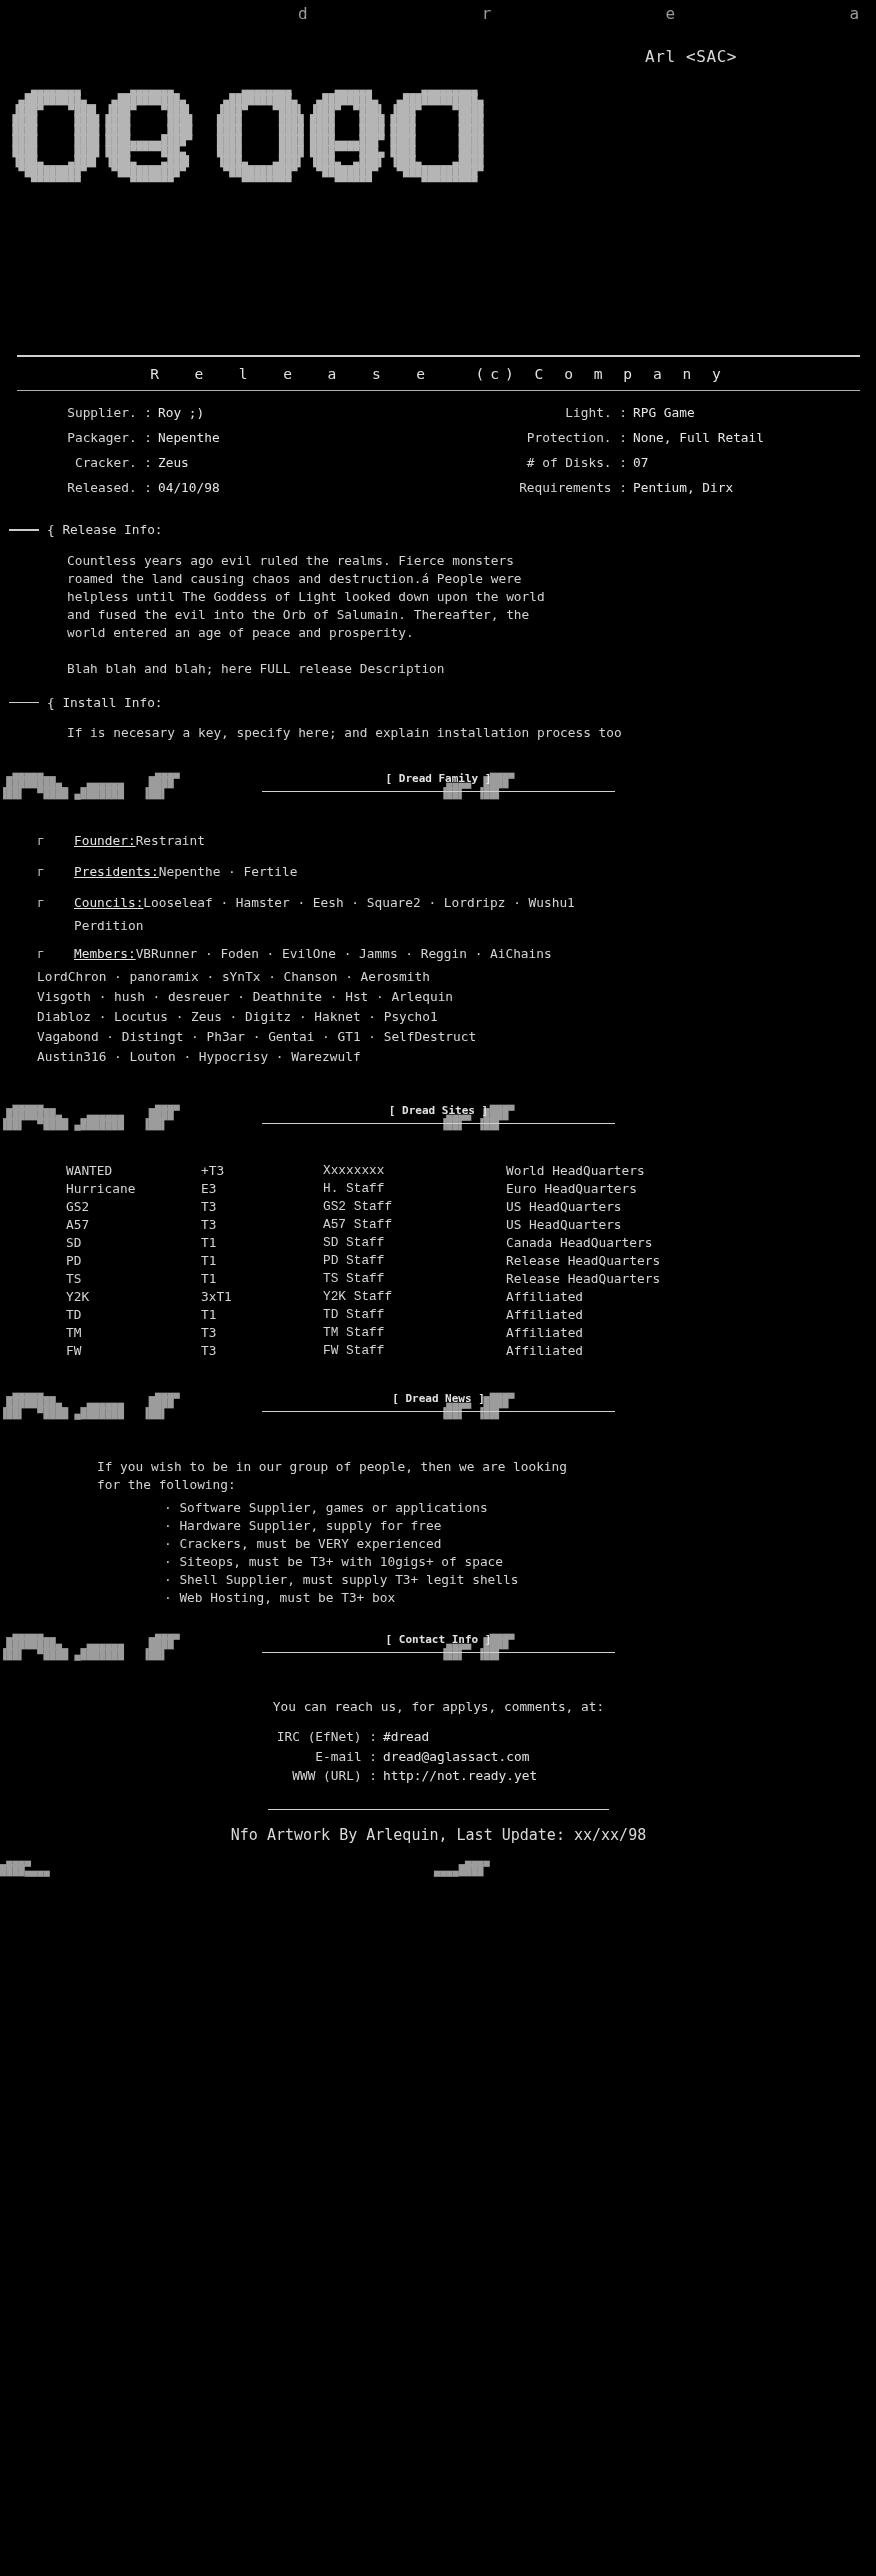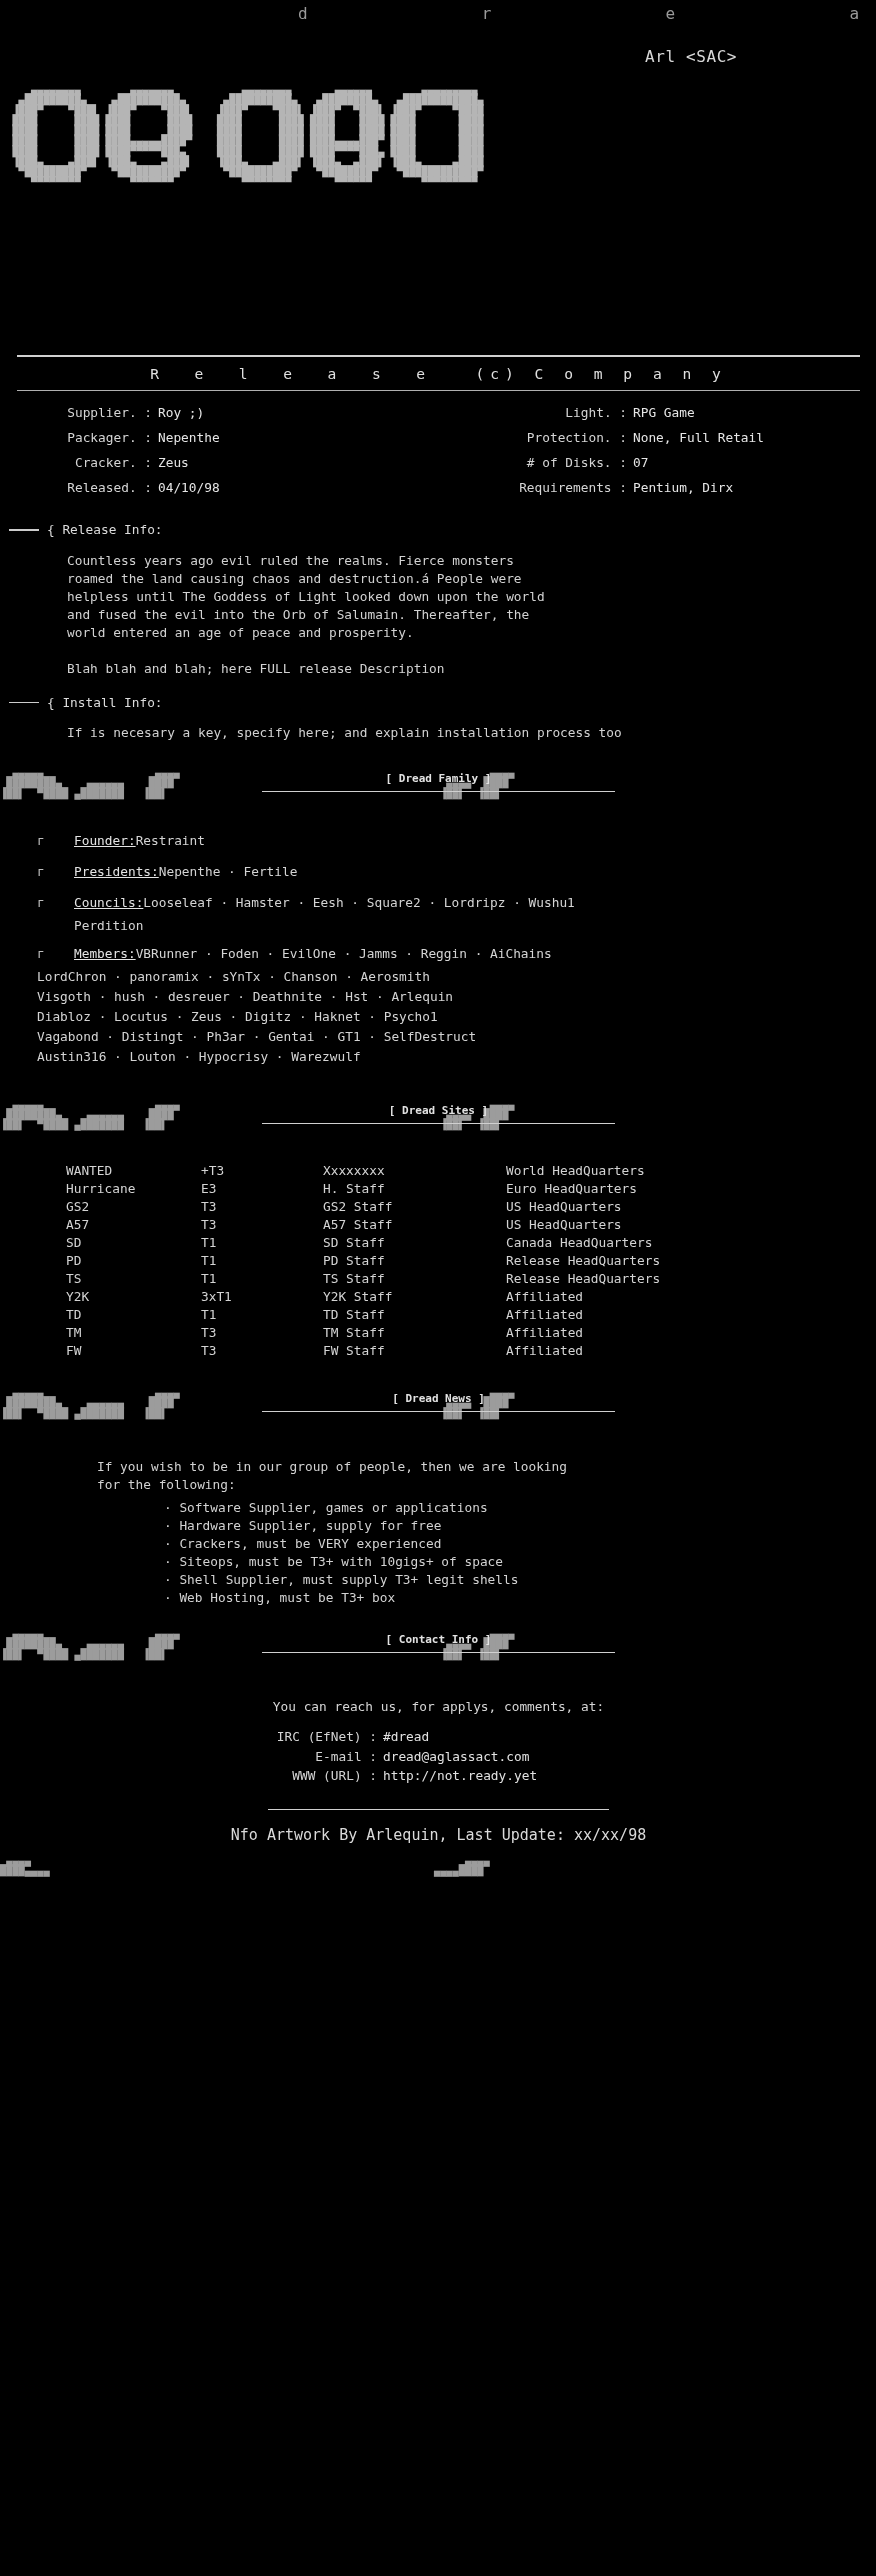--- a/index.html
+++ b/index.html
@@ -205,21 +205,21 @@
   
   .sites {
     padding: 8.5px 0 6px 0;
     font-size: 12.8px;
     line-height: 18px;
     color: #d4d4d4;
   }
   .site-row { display: flex; }
   .c1 { width: 201px; padding-left: 66px; box-sizing: border-box; }
   .c2 { width: 122px; }
-  .c3 { width: 183px; }
+  .c3 { width: 183px; font-family: Liberation Mono, monospace; }
   .c4 { width: 243px; }
 
   
   .news-intro {
     font-size: 12.8px;
     line-height: 18px;
     padding: 16px 0 4.9px 97px;
     color: #d2d2d2;
     white-space: pre-wrap;
   }

